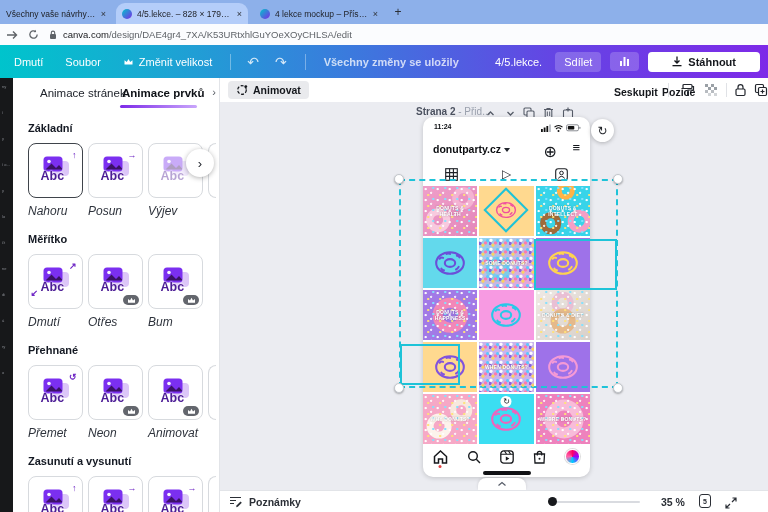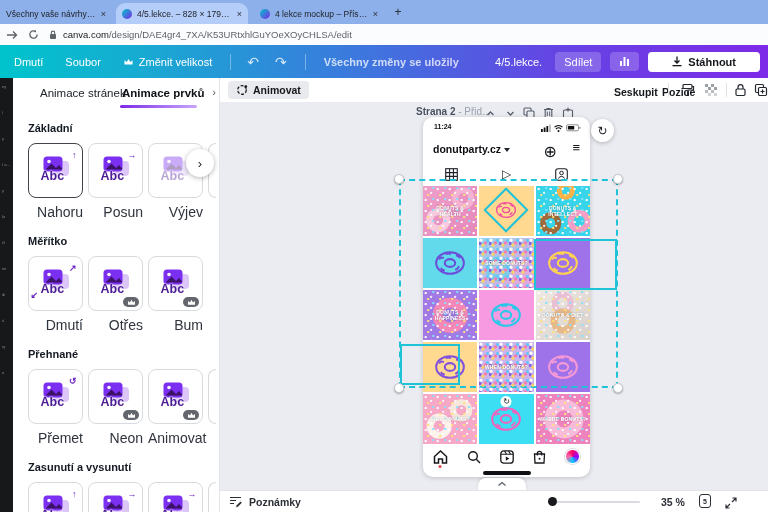--- a/index.html
+++ b/index.html
@@ -56,21 +56,21 @@
   .card.sliver{width:8px;border-radius:8px 0 0 8px;border-right:none;}
   .card.faded .anim-ic{opacity:.4;}
   .anim-ic{position:relative;width:36px;height:32px;}
   .sq-back{position:absolute;left:12px;top:6px;width:19px;height:15px;border-radius:4px;background:#dcc6f8;}
   .sq-front{position:absolute;left:5px;top:1px;}
   .abc{position:absolute;left:3px;top:14px;font-weight:bold;font-size:12.5px;color:#4d1d96;text-shadow:0 0 2px #fff,0 0 2px #fff;}
   .mod{position:absolute;right:-3px;top:-5px;color:#6f27c5;font-size:9px;font-weight:bold;}
   .mod-bl{position:absolute;left:-7px;bottom:0px;color:#6f27c5;font-size:9px;font-weight:bold;}
   .pro{position:absolute;right:3px;bottom:3px;width:16px;height:10px;border-radius:5px;background:#63666d;display:flex;align-items:center;justify-content:center;}
   .card-labels{display:flex;gap:5px;margin-top:6px;}
-  .card-labels span{width:55px;text-align:right;font-size:14px;color:#2e333c;}
+  .card-labels span{width:55px;text-align:left;font-size:12px;color:#2e333c;font-style:italic;}
   .next-fab{position:absolute;left:173px;top:71px;width:28px;height:28px;border-radius:50%;background:#fff;box-shadow:0 1px 5px rgba(0,0,0,.3);display:flex;align-items:center;justify-content:center;font-size:13px;color:#20242c;z-index:5;}
 
   
   .ctoolbar{position:absolute;left:220px;top:78px;width:548px;height:24px;background:#fff;}
   .animate-btn{position:absolute;left:8px;top:3px;height:18px;background:#e9eaed;border-radius:4px;display:flex;align-items:center;gap:5px;padding:0 8px;font-size:10.5px;font-weight:bold;color:#14171c;}
   .ct-txt{position:absolute;top:8px;font-size:10.5px;font-weight:bold;color:#14171c;margin-left:36px;}
   .ct-ic{position:absolute;top:5px;color:#23272e;}
   .ct-div{position:absolute;top:5px;width:1px;height:14px;background:#e0e2e6;}
   .cbody{position:absolute;left:220px;top:102px;width:548px;height:388px;background:#ebecf1;}
   .page-label{position:absolute;left:196px;top:4px;font-size:10px;color:#5b6170;}

